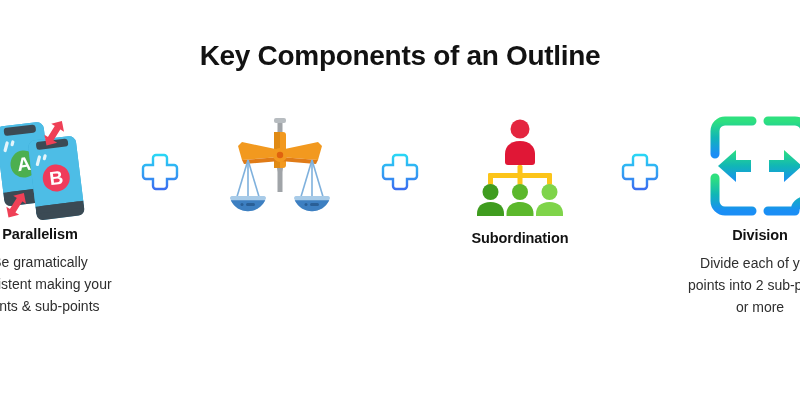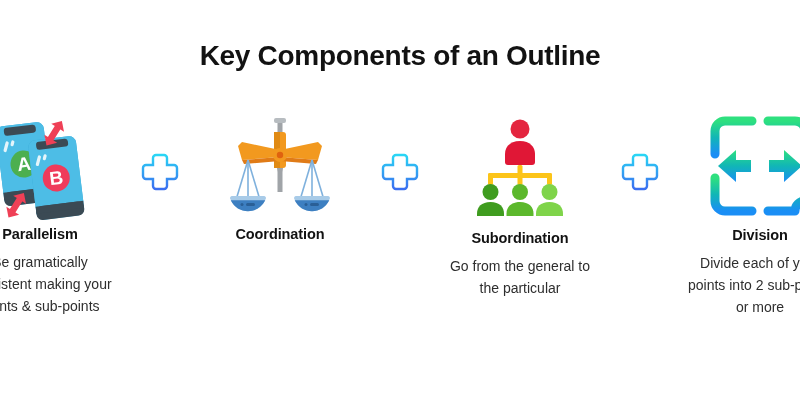--- a/index.html
+++ b/index.html
@@ -214,21 +214,20 @@
           </g>
 
           <path d="M70 84 h32 a2 2 0 0 1 1.8 2.8 c-3.4 8 -9.9 12.4 -17.8 12.4 s-14.4 -4.4 -17.8 -12.4 a2 2 0 0 1 1.8 -2.8 z" fill="#a8cbe8"></path>
           <path d="M68.7 88.2 h34.6 c-3.6 7 -9.8 11 -17.3 11 s-13.7 -4 -17.3 -11 z" fill="#3d7fc1"></path>
           <g fill="#2a5f96">
             <circle cx="80" cy="92.5" r="1.5"></circle>
             <rect x="84" y="91" width="9" height="3" rx="1.5"></rect>
           </g>
         </svg>
       </div>
-      <div class="component-heading">Coordination</div>
     </div>
 
     <div class="plus-separator">
       <svg width="40" height="40" viewBox="0 0 40 40" aria-hidden="true">
         <defs>
           <linearGradient id="plusGrad2" x1="0.5" y1="0" x2="0.5" y2="1">
             <stop offset="0%" stop-color="#2ad6f5"></stop>
             <stop offset="100%" stop-color="#3b6ef0"></stop>
           </linearGradient>
         </defs>
@@ -255,21 +254,20 @@
           <path d="M24.5 86 c-9 0 -13.5 5.2 -13.5 11.4 v2.6 h27 v-2.6 c0 -6.2 -4.5 -11.4 -13.5 -11.4 z" fill="#3f9c1f"></path>
 
           <circle cx="54" cy="76" r="8" fill="#5cb82c"></circle>
           <path d="M54 86 c-9 0 -13.5 5.2 -13.5 11.4 v2.6 h27 v-2.6 c0 -6.2 -4.5 -11.4 -13.5 -11.4 z" fill="#5cb82c"></path>
 
           <circle cx="83.5" cy="76" r="8" fill="#7fd44a"></circle>
           <path d="M83.5 86 c-9 0 -13.5 5.2 -13.5 11.4 v2.6 h27 v-2.6 c0 -6.2 -4.5 -11.4 -13.5 -11.4 z" fill="#7fd44a"></path>
         </svg>
       </div>
       <div class="component-heading">Subordination</div>
-      <div class="component-desc">Go from the general to the particular</div>
     </div>
 
     <div class="plus-separator">
       <svg width="40" height="40" viewBox="0 0 40 40" aria-hidden="true">
         <defs>
           <linearGradient id="plusGrad3" x1="0.5" y1="0" x2="0.5" y2="1">
             <stop offset="0%" stop-color="#2ad6f5"></stop>
             <stop offset="100%" stop-color="#3b6ef0"></stop>
           </linearGradient>
         </defs>

